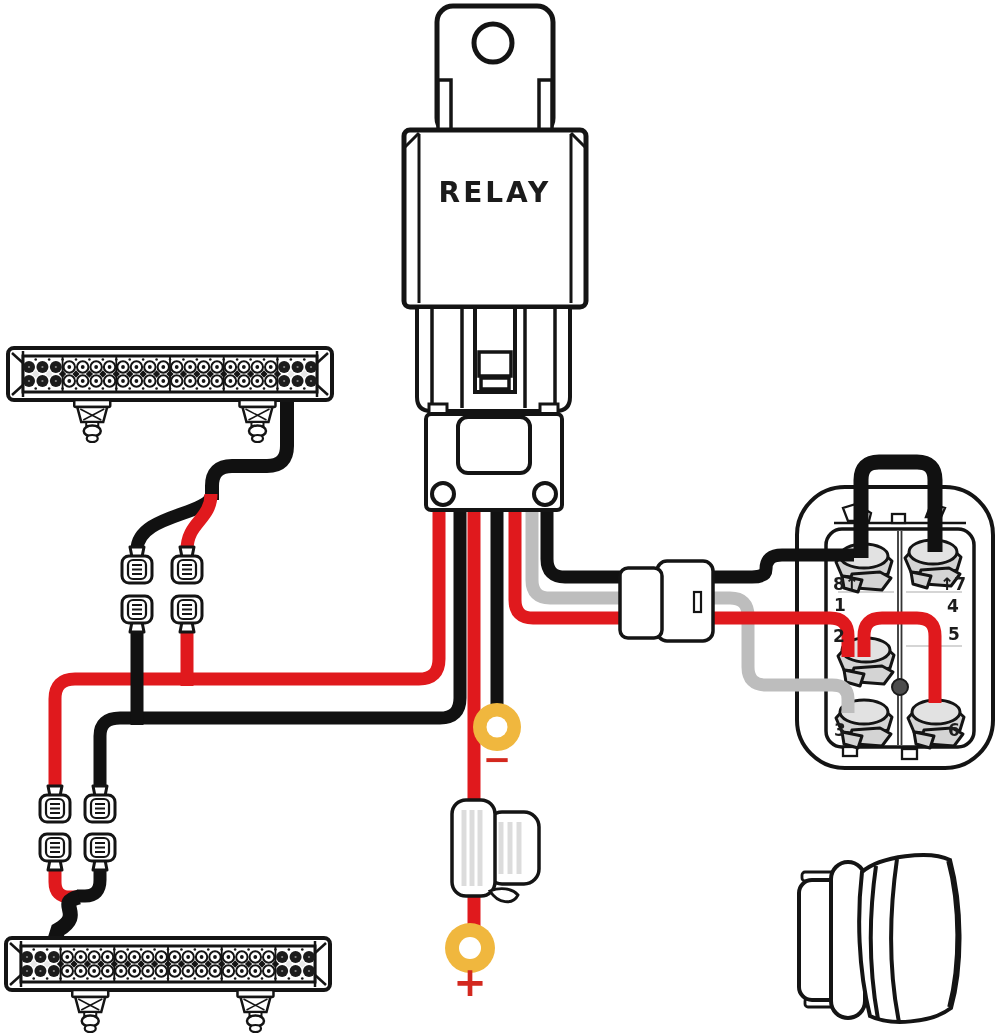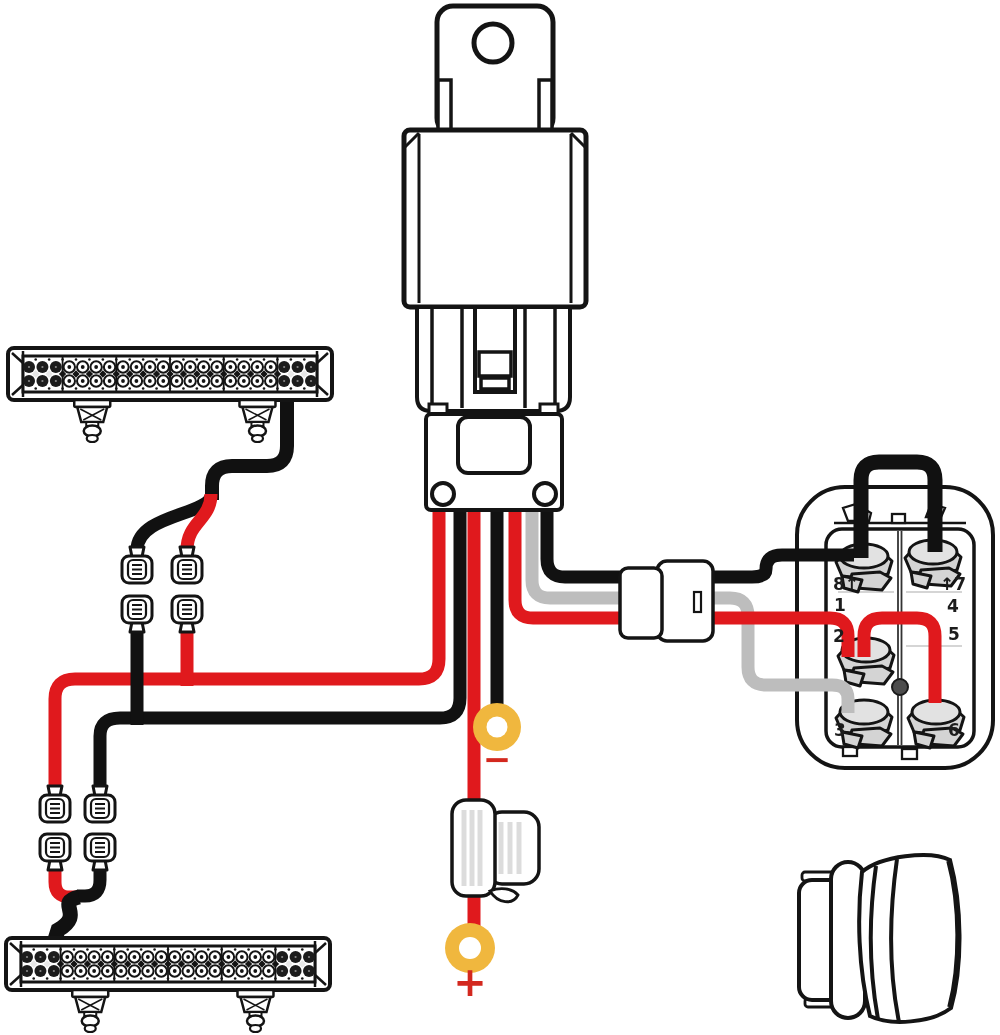--- a/index.html
+++ b/index.html
@@ -508,20 +508,21 @@
     <rect x="805" y="998" width="54" height="9" rx="3" stroke-width="2.8"></rect>
     <rect x="799" y="880" width="54" height="120" rx="13" stroke-width="4"></rect>
     <rect x="831" y="862" width="34" height="156" rx="17" stroke-width="4"></rect>
     <path d="M 862 872 C 880 856 930 850 950 860 C 962 905 963 965 951 1008 C 932 1023 890 1026 870 1016 C 858 968 857 915 862 872 Z" stroke-width="4"></path>
     <path d="M 948 861 C 960 905 960 965 949 1007" fill="none" stroke-width="3.5"></path>
     <path d="M 876 866 C 869 915 869 970 878 1019" fill="none" stroke-width="4"></path>
     <path d="M 897 859 C 889 915 889 972 899 1022" fill="none" stroke-width="4"></path>
   </g>
 </svg>
 
+  <div class="lbl relay-lbl">RELAY</div>
   <div class="lbl term" style="left:833px;top:576px;">8↑</div>
   <div class="lbl term" style="left:834px;top:597px;">1</div>
   <div class="lbl term" style="left:833px;top:628px;">2</div>
   <div class="lbl term" style="left:834px;top:722px;">3</div>
   <div class="lbl term" style="left:940px;top:576px;">↑7</div>
   <div class="lbl term" style="left:947px;top:598px;">4</div>
   <div class="lbl term" style="left:948px;top:626px;">5</div>
   <div class="lbl term" style="left:948px;top:722px;">6</div>
   <div class="lbl pol neg">−</div>
   <div class="lbl pol pos">+</div>

